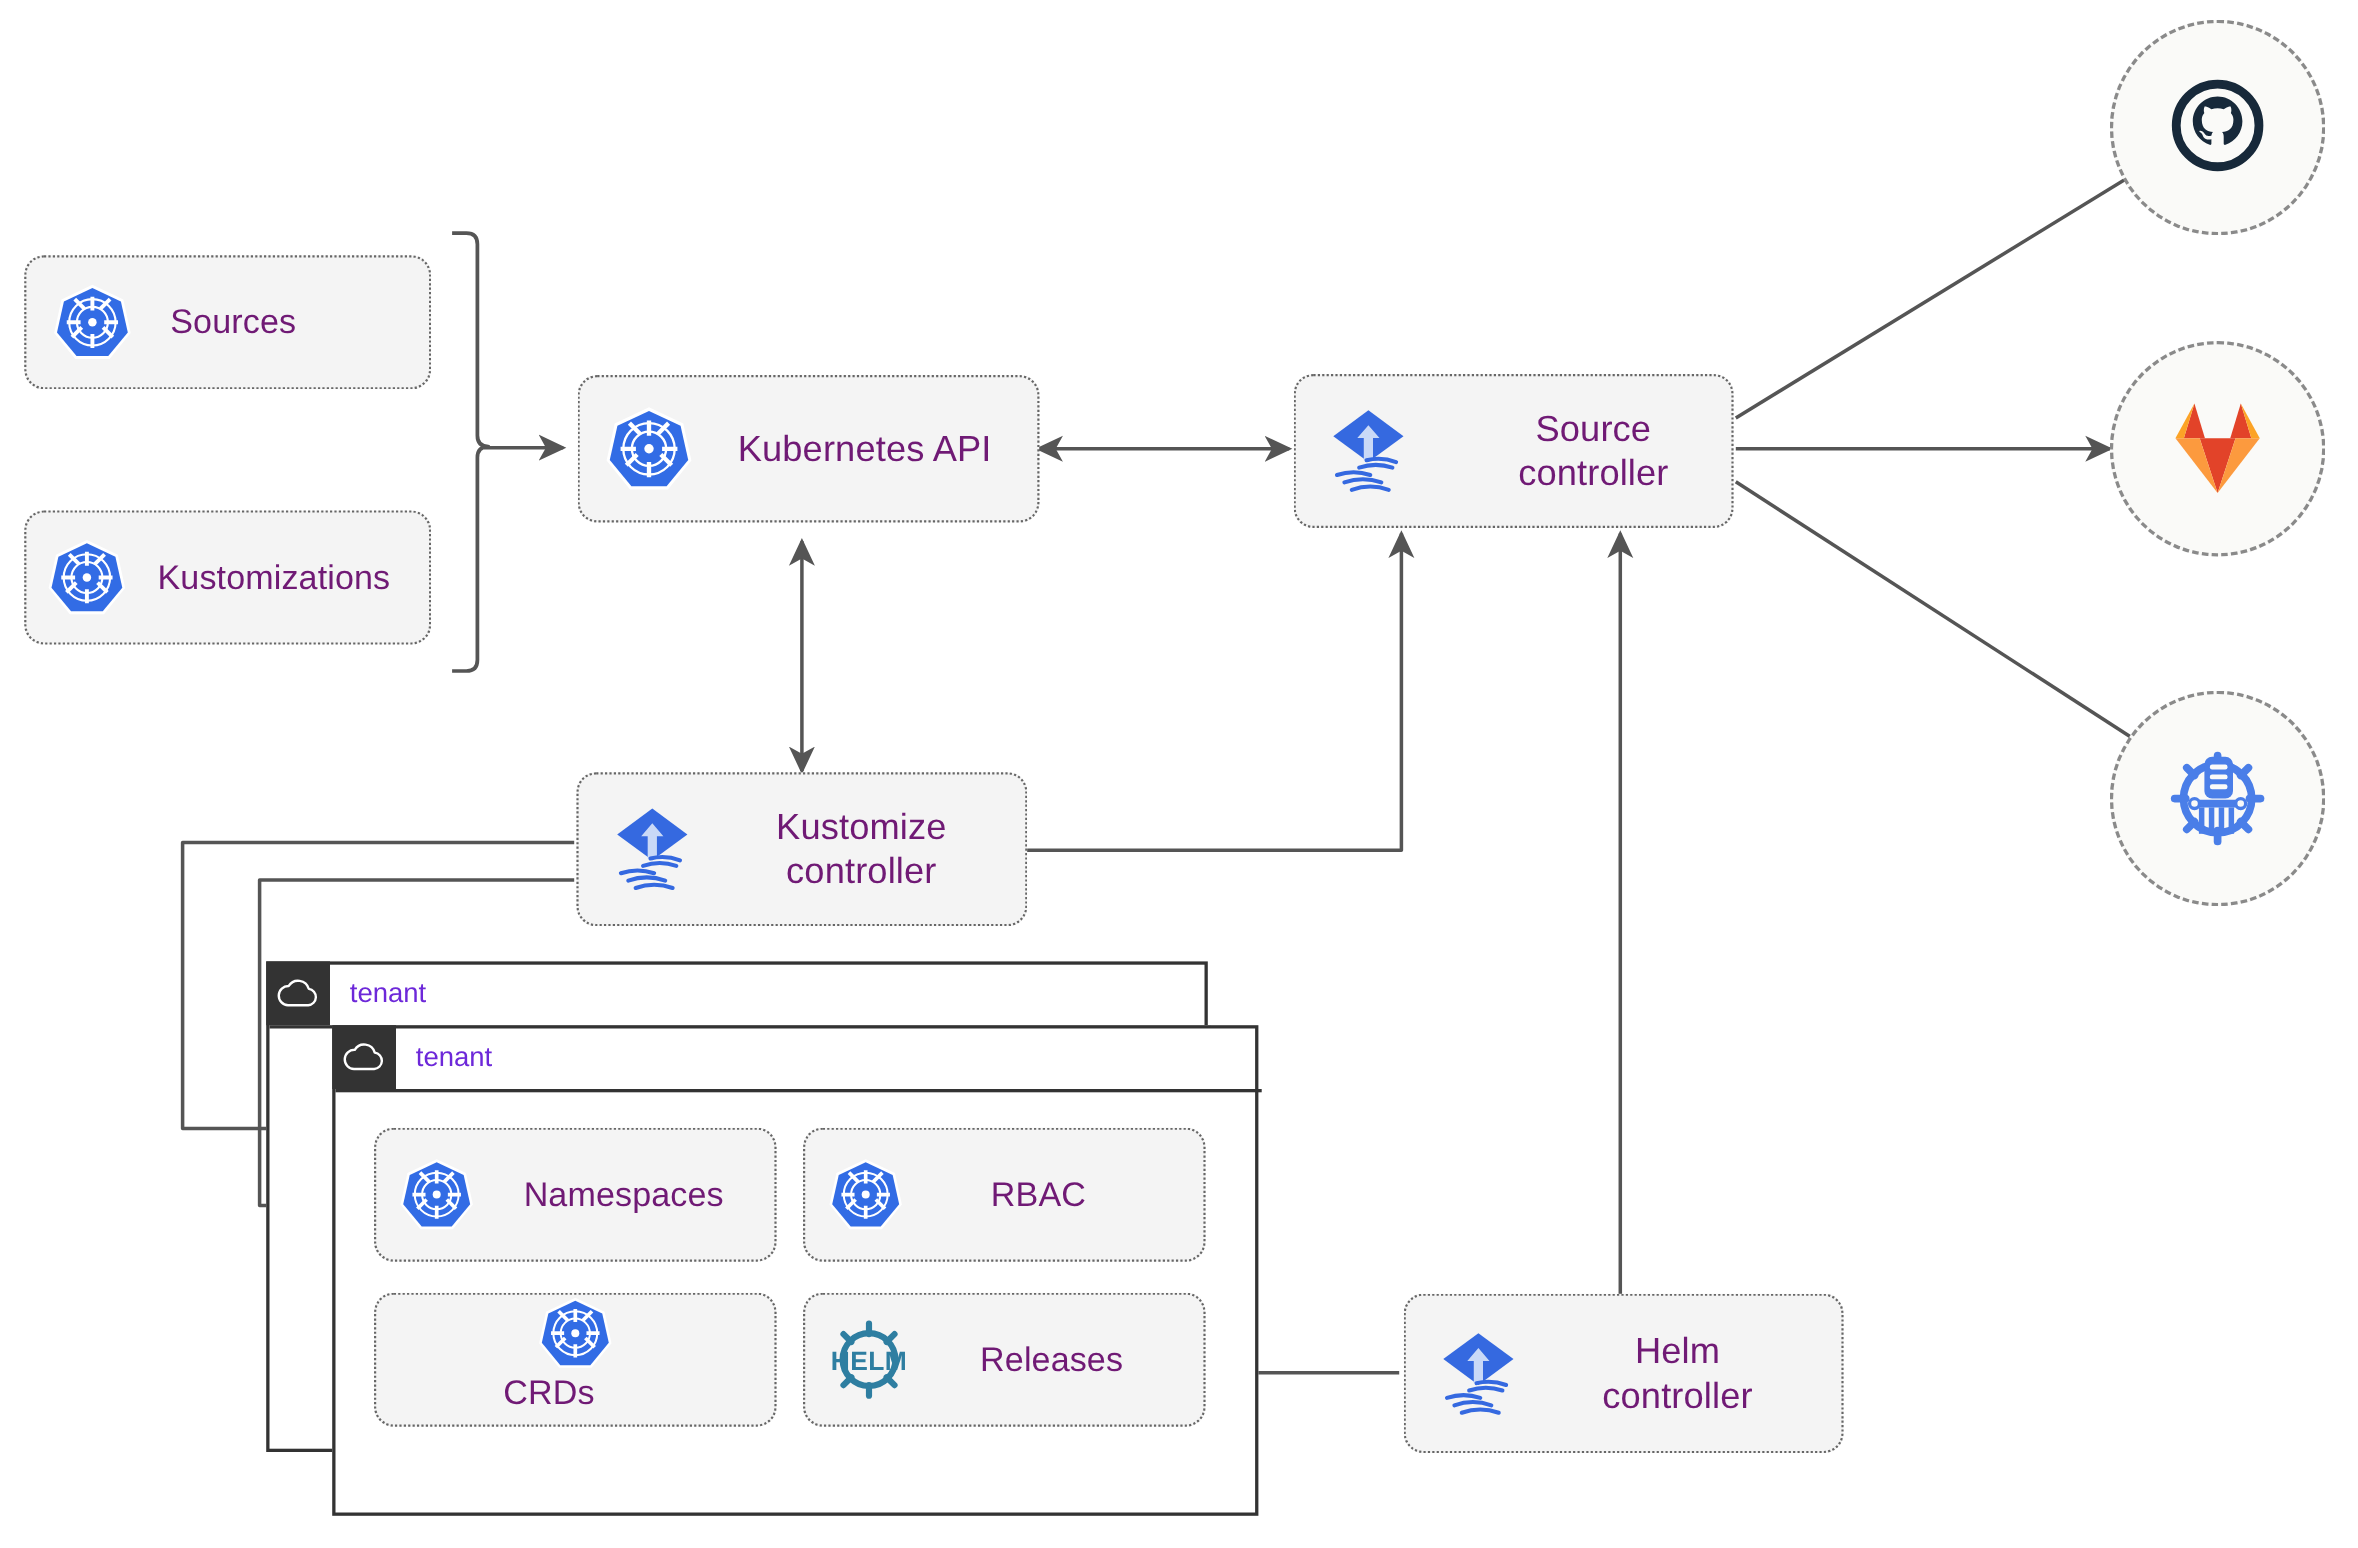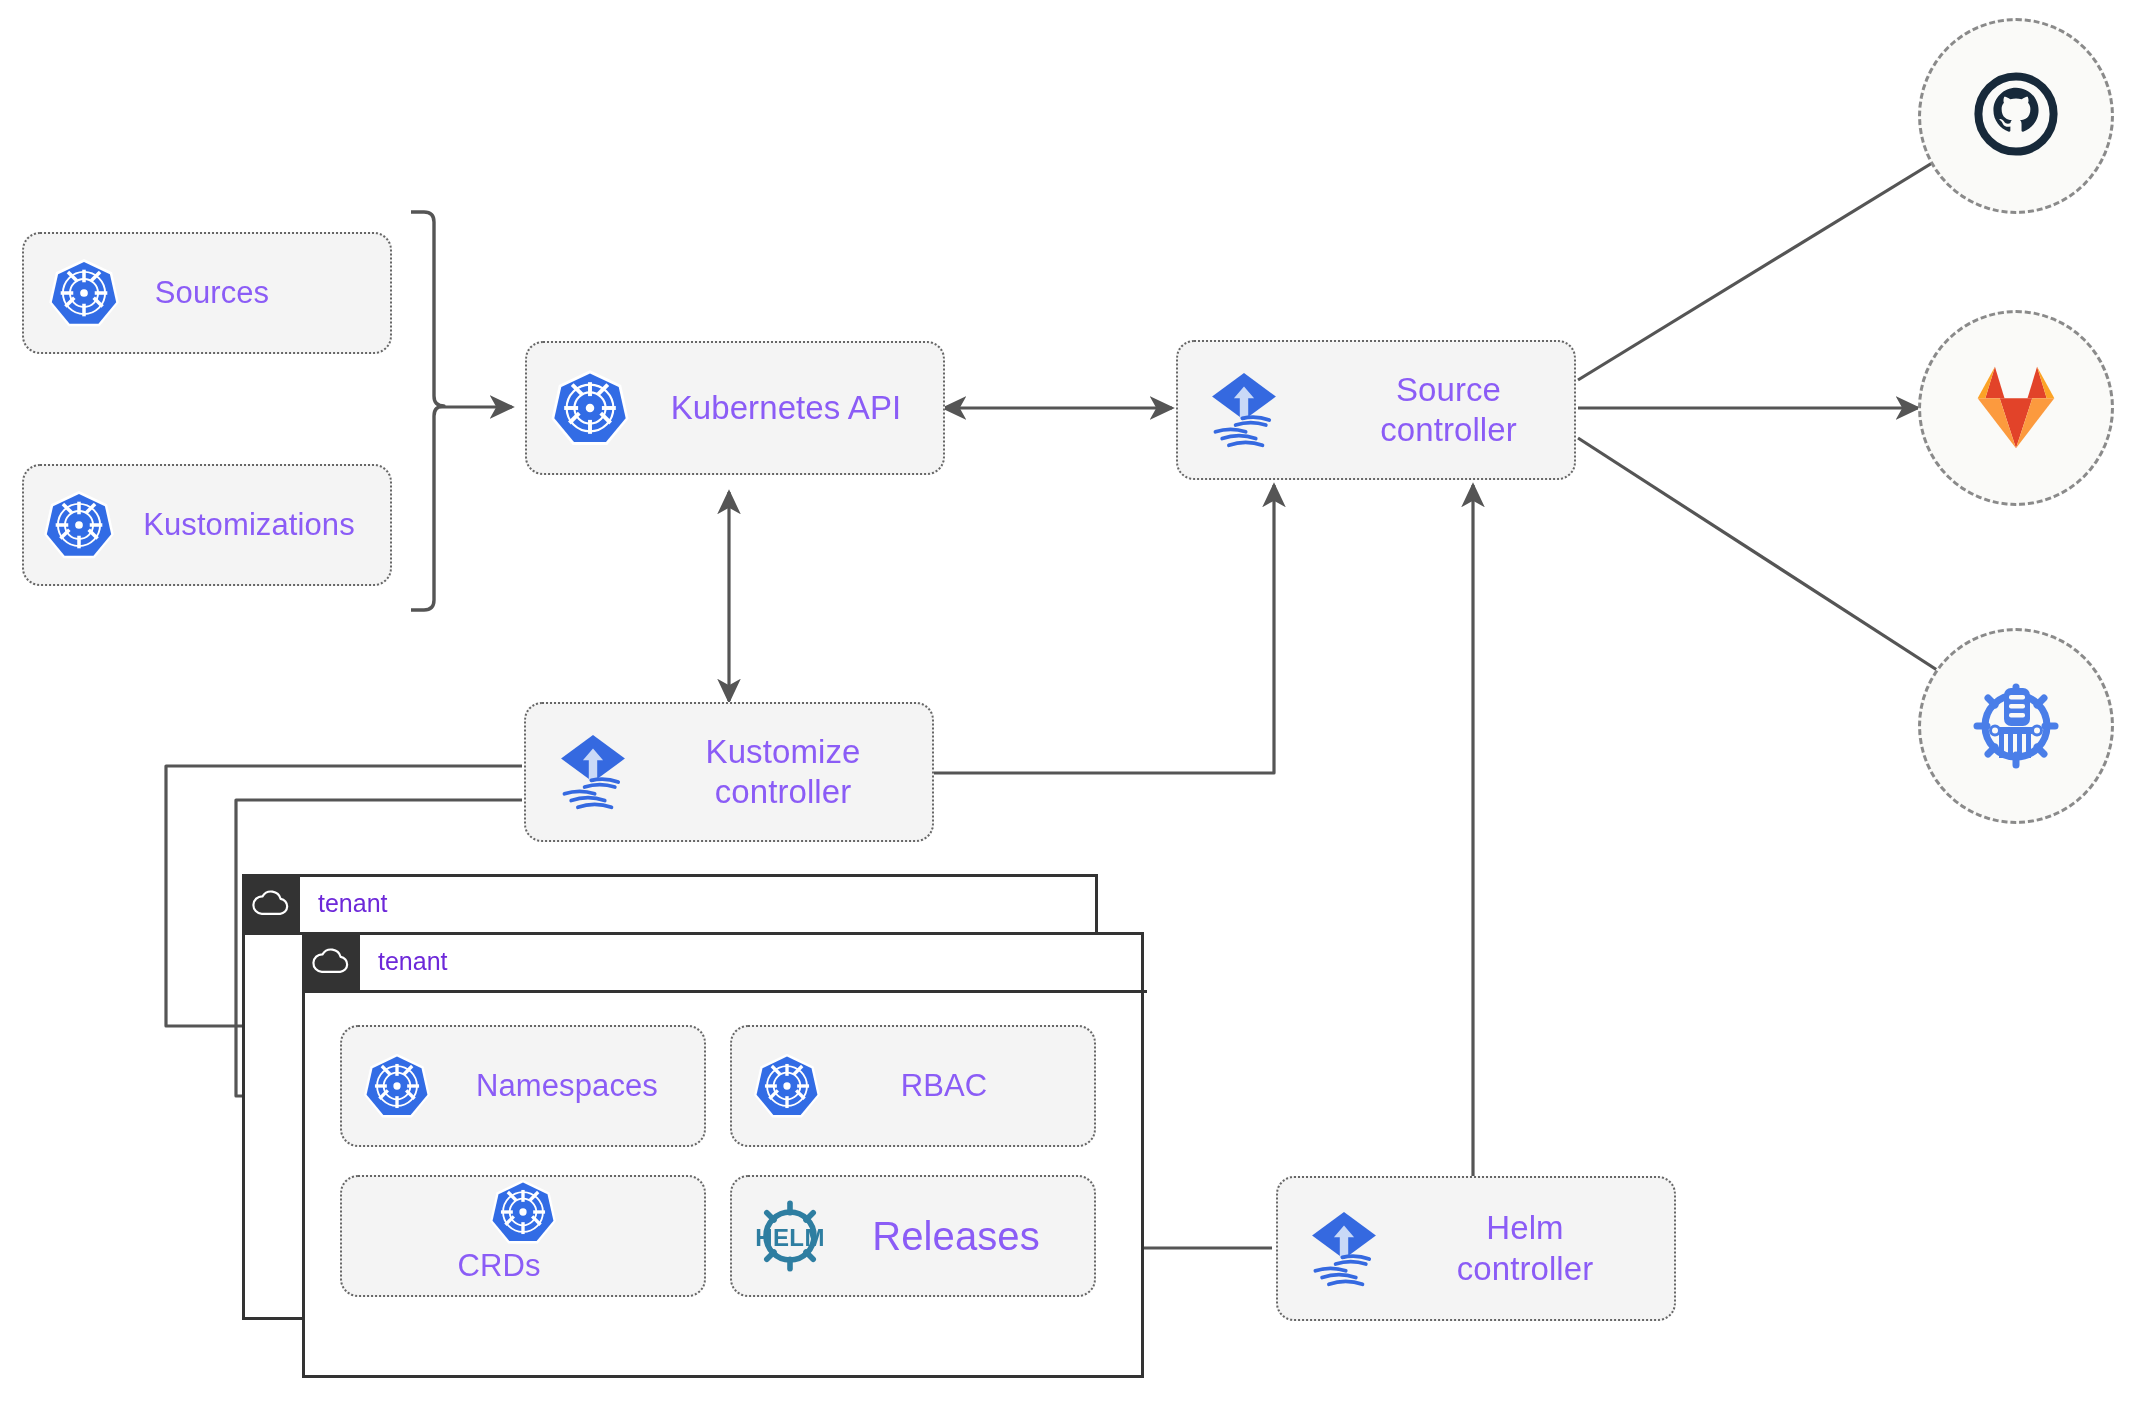--- a/index.html
+++ b/index.html
@@ -15,21 +15,21 @@
     border-radius:18px;
     display:flex;
     align-items:center;
     box-sizing:border-box;
     z-index:5;
   }
   .node .ico{flex:0 0 auto;display:flex;align-items:center;justify-content:center;}
   .node .lbl{
     flex:1 1 auto;
     text-align:center;
-    color:#8b5cf6;
+    color:#701a75;
     line-height:1.22;
     white-space:pre-line;
     letter-spacing:0.1px;
   }
 
   
   .circ{
     position:absolute;
     border:3px dashed #8a8a8a;
     border-radius:50%;
@@ -383,16 +383,16 @@
           <path d="M60 9 v12"></path>
             <path d="M60 79 v12"></path>
           <path d="M31 21 l9 9"></path>
             <path d="M80 70 l9 9"></path>
           <path d="M89 21 l-9 9"></path>
             <path d="M40 70 l-9 9"></path>
         </g>
         <text x="60" y="62" text-anchor="middle" font-family="Liberation Sans, sans-serif" font-size="30" font-weight="bold" fill="#2E7EA1" letter-spacing="0.5">HELM</text>
       </svg>
     </span>
-    <span class="lbl" style="font-size:40px;padding-right:30px;">Releases</span>
+    <span class="lbl" style="font-size:31px;padding-right:30px;">Releases</span>
   </div>
 
 </div>
 
 </body></html>

